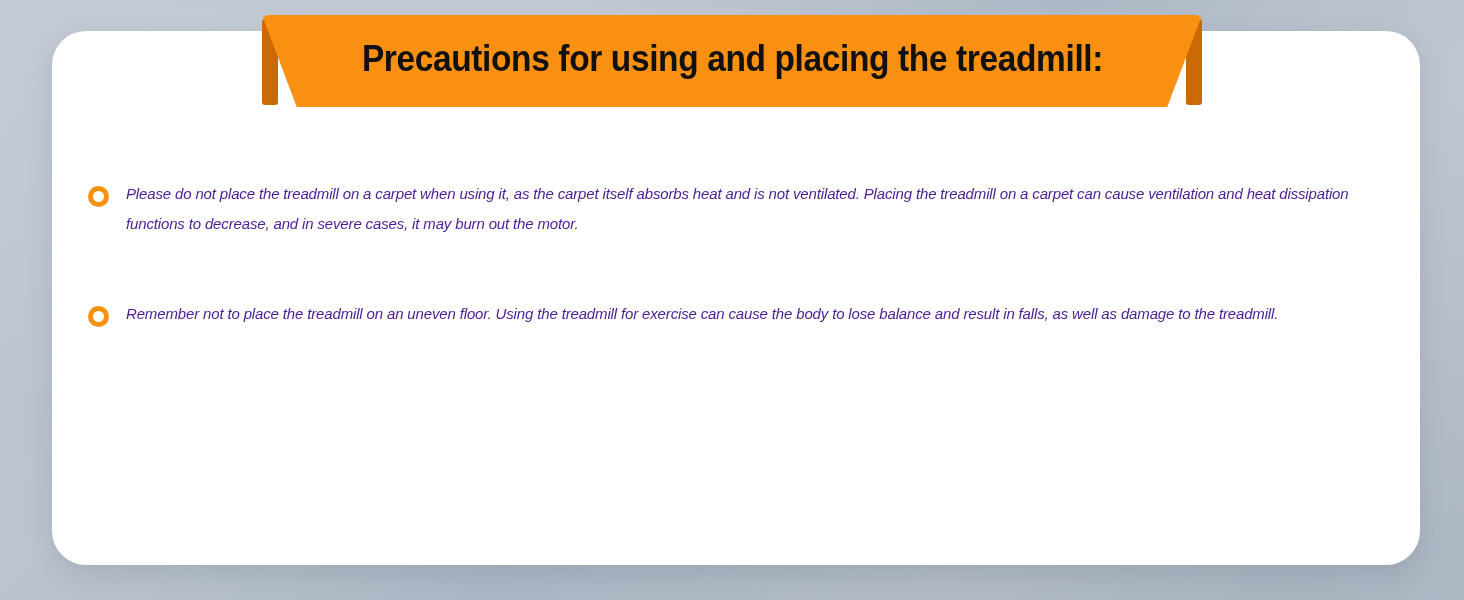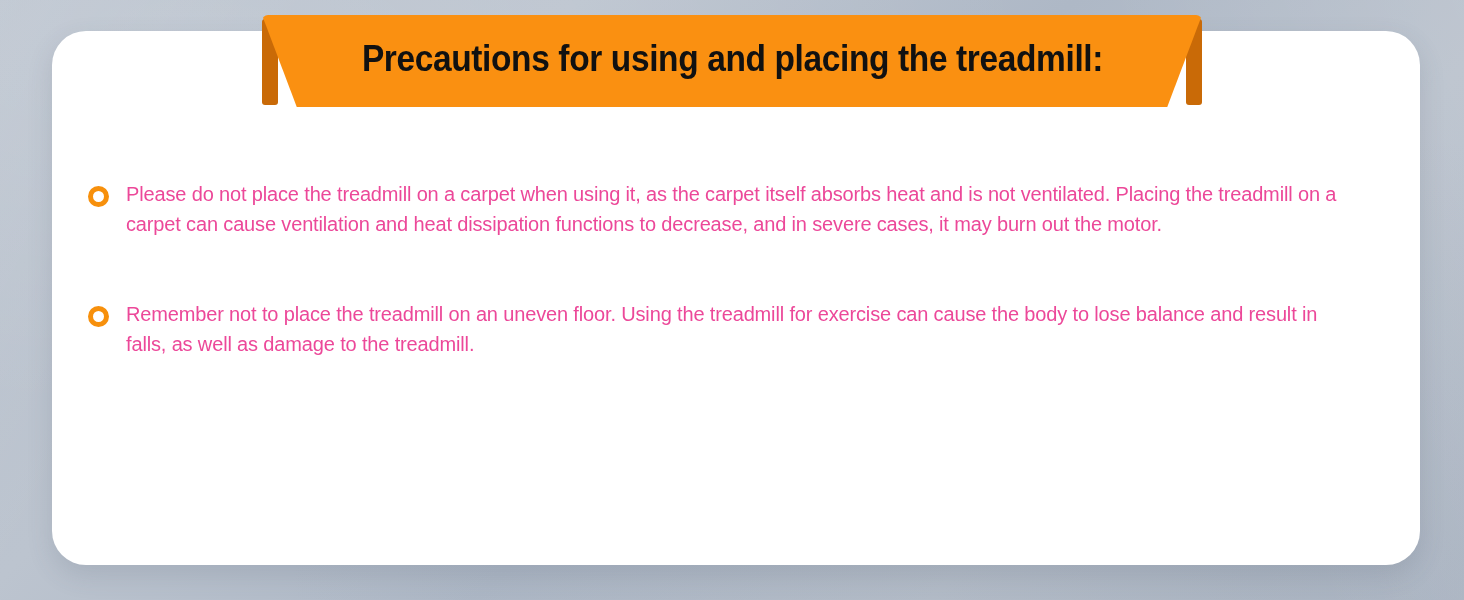--- a/index.html
+++ b/index.html
@@ -117,25 +117,26 @@
     margin-top: 7px;
     margin-right: 17px;
     border-radius: 50%;
     border: 5px solid #f7900c;
     box-sizing: border-box;
     background: transparent;
   }
 
   .item-text {
     font-family: "Liberation Sans", sans-serif;
-    font-size: 20px;
+    font-size: 15px;
     line-height: 30px;
-    color: #ec4899;
+    color: #4c1d95;
     letter-spacing: -0.15px;
     max-width: 1232px;
+    font-style: italic;
   }
 </style>
 </head>
 <body>
 
 <div id="stage">
 
   <div class="card">
 
     <div class="list">

